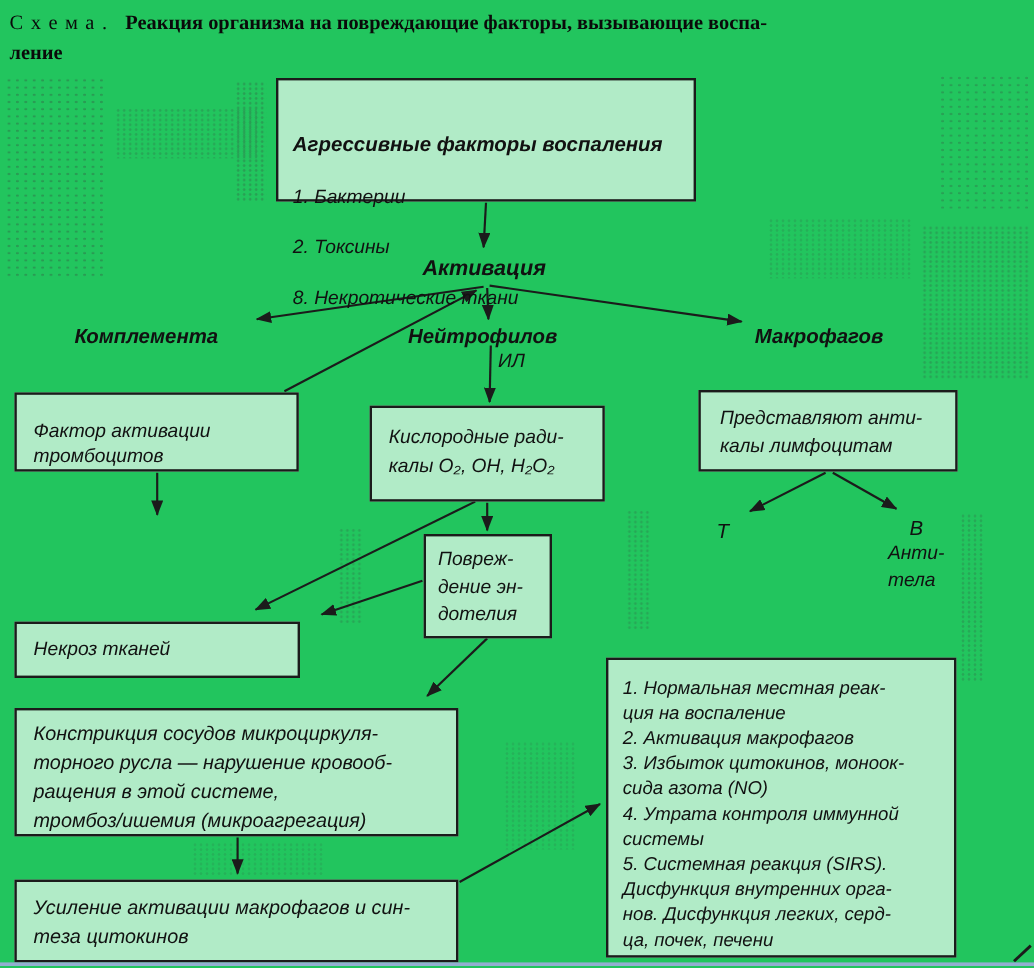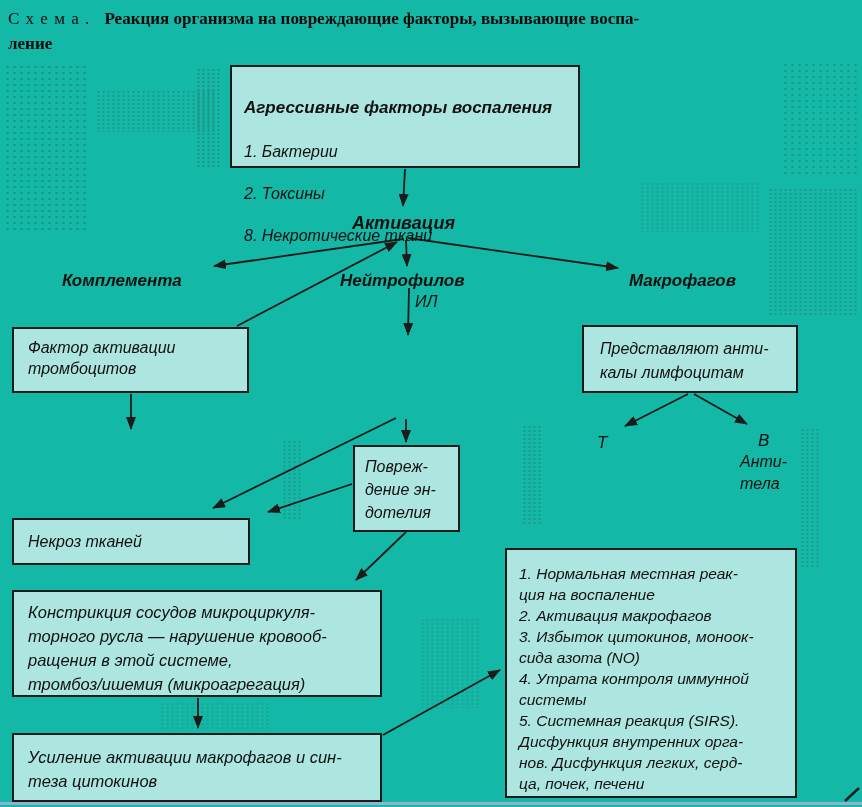--- a/index.html
+++ b/index.html
@@ -1,18 +1,18 @@
 <!DOCTYPE html>
 <html><head>
 <meta charset="utf-8">
 <style>
   html,body{margin:0;padding:0;background:#ffffff;}
   .page{
     position:relative;width:862px;height:807px;overflow:hidden;
-    background:#14b8a6;
+    background:#22c55e;
     font-family:"Liberation Sans", sans-serif;
     color:#111;
   }
   .title{
     position:absolute;left:8px;top:6px;width:848px;
     font-family:"Liberation Serif", serif;
     font-size:17px;line-height:25px;color:#0a0a0a;
   }
   .title .prefix{letter-spacing:1px;margin-right:10px;}
   .title .b{font-weight:700;}
@@ -78,37 +78,39 @@
       <line x1="352" y1="484" x2="268" y2="512" marker-end="url(#ah)"></line>
       <line x1="406" y1="532" x2="356" y2="580" marker-end="url(#ah)"></line>
       <line x1="198" y1="698" x2="198" y2="728" marker-end="url(#ah)"></line>
       <line x1="383" y1="735" x2="500" y2="670" marker-end="url(#ah)"></line>
       <line x1="688" y1="394" x2="625" y2="426" marker-end="url(#ah)"></line>
       <line x1="694" y1="394" x2="747" y2="424" marker-end="url(#ah)"></line>
       <line x1="845" y1="801" x2="859" y2="788" stroke-width="2.4"></line>
     </g>
   </svg>
 
-  <div class="box" style="left:230px;top:65px;width:350px;height:103px;padding:9px 12px;">
+  <div class="box" style="left:230px;top:65px;width:350px;height:103px;padding:22px 12px;">
     <div class="bold" style="font-size:17px;margin-bottom:2px;">Агрессивные факторы воспаления</div>
     <div>1. Бактерии</div>
     <div>2. Токсины</div>
     <div>8. Некротические ткани</div>
   </div>
 
   <div class="lbl bold" style="left:352px;top:213px;font-size:18px;">Активация</div>
   <div class="lbl bold" style="left:62px;top:271px;font-size:17px;">Комплемента</div>
   <div class="lbl bold" style="left:340px;top:271px;font-size:17px;">Нейтрофилов</div>
   <div class="lbl" style="left:415px;top:293px;font-size:16px;">ИЛ</div>
   <div class="lbl bold" style="left:629px;top:271px;font-size:17px;">Макрофагов</div>
 
-  <div class="box" style="left:12px;top:327px;width:237px;height:66px;padding:8px 14px;">Фактор активации
+  <div class="box" style="left:12px;top:327px;width:237px;height:66px;padding:20px 14px;">Фактор активации
 тромбоцитов</div>
   <div class="box" style="left:12px;top:518px;width:238px;height:47px;padding:11px 14px;">Некроз тканей</div>
 
+  <div class="box" style="left:308px;top:338px;width:196px;height:80px;padding:13px 14px;line-height:24px;">Кислородные ради-
+калы O₂, OH, H₂O₂</div>
   <div class="box" style="left:353px;top:445px;width:107px;height:87px;padding:8px 10px;line-height:23px;">Повреж-
 дение эн-
 дотелия</div>
 
   <div class="box" style="left:582px;top:325px;width:216px;height:68px;padding:10px 16px;line-height:24px;">Представляют анти-
 калы лимфоцитам</div>
   <div class="lbl" style="left:597px;top:433px;font-size:17px;">Т</div>
   <div class="lbl" style="left:758px;top:431px;font-size:17px;">В</div>
   <div class="lbl" style="left:740px;top:451px;font-size:16px;line-height:22px;">Анти-
 тела</div>

